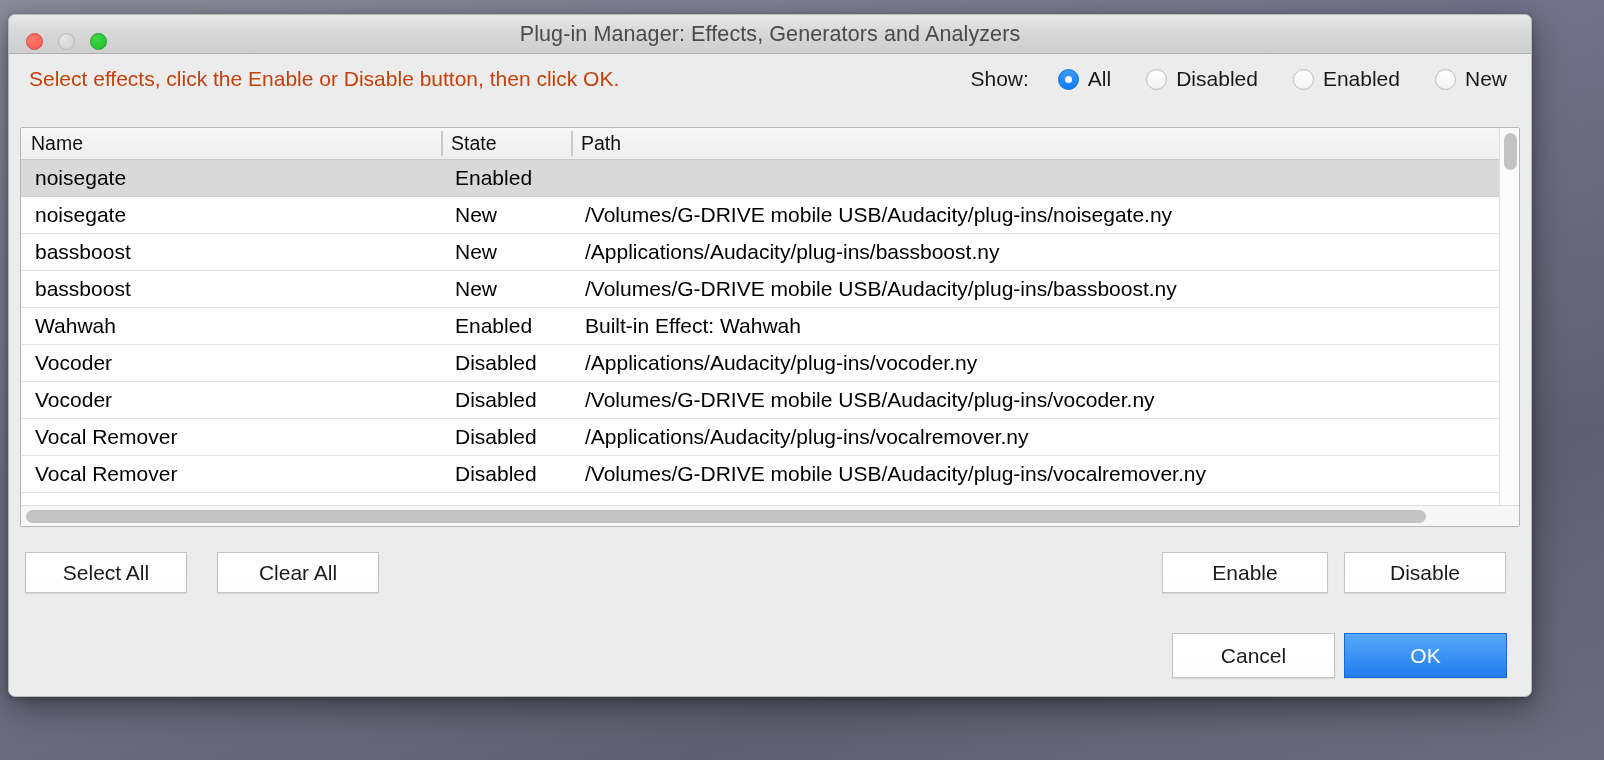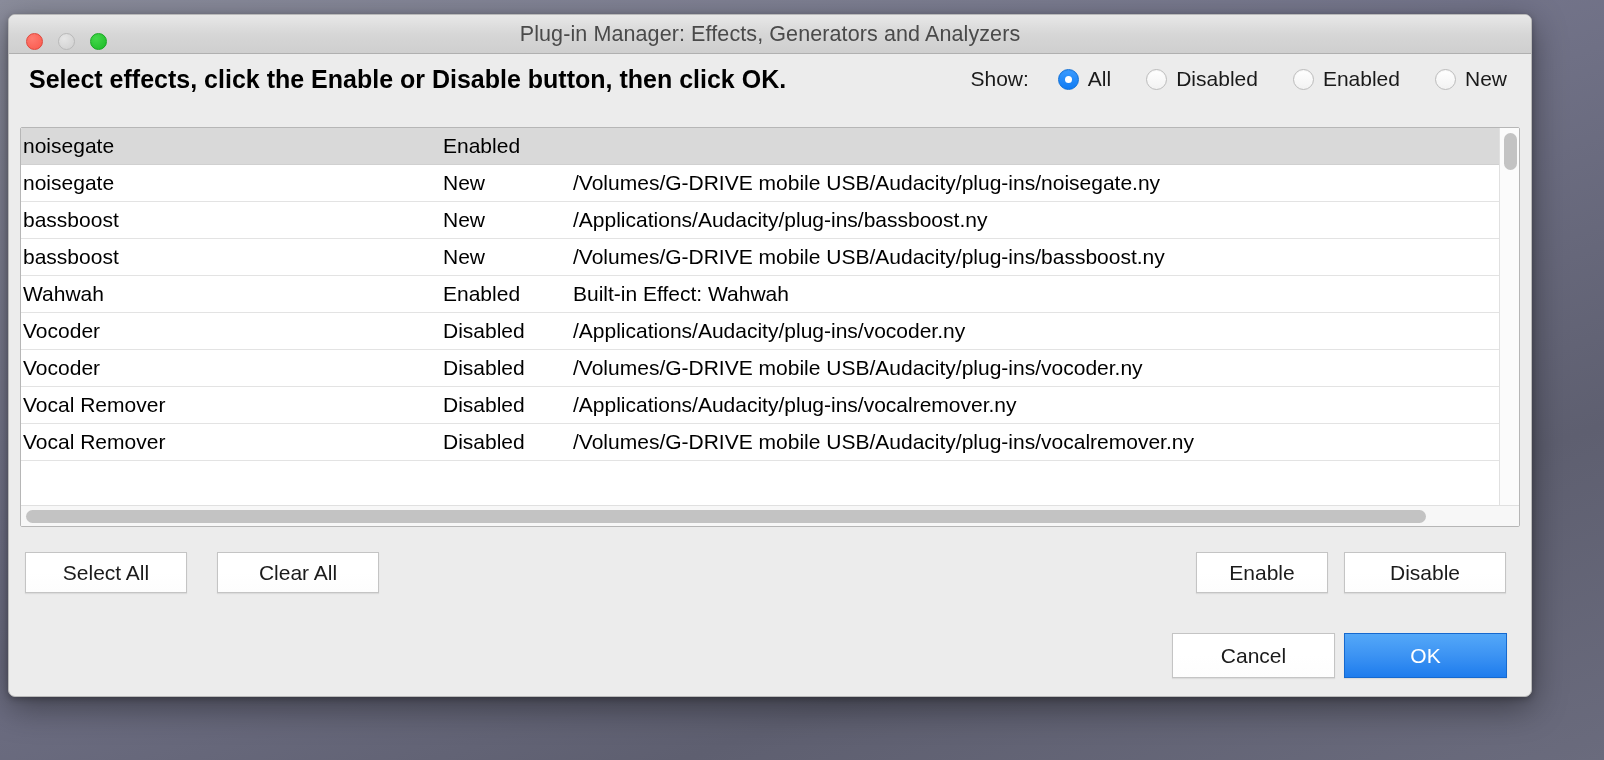--- a/index.html
+++ b/index.html
@@ -67,24 +67,23 @@
   
   #controls-row {
     height: 50px;
     display: flex;
     align-items: center;
     padding: 0 18px 0 20px;
     background: #ececec;
   }
 
   #instruction {
-    font-size: 25px;
-    color: #000000;
+    font-size: 21px;
+    color: #c2410c;
     white-space: nowrap;
-    font-weight: bold;
   }
 
   #show-group {
     margin-left: auto;
     display: flex;
     align-items: center;
     gap: 12px;
     white-space: nowrap;
   }
 
@@ -192,21 +191,21 @@
     height: 37px;
     align-items: center;
     font-size: 21px;
     color: #000;
     border-bottom: 1px solid #e3e3e3;
     background: #fff;
     white-space: nowrap;
   }
   .row.selected { background: #d9d9d9; border-bottom-color: #d0d0d0; }
   .cell {
-    padding-left: 2px;
+    padding-left: 14px;
     overflow: hidden;
   }
 
   
   #vscroll {
     width: 20px;
     flex: none;
     background: #fbfbfb;
     border-left: 1px solid #e0e0e0;
     position: relative;
@@ -258,21 +257,21 @@
 
   #btn-row-1 {
     position: absolute;
     left: 11px;
     right: 13px;
     top: 537px;
     height: 41px;
   }
   #btn-select-all { position: absolute; left: 5px;  width: 162px; }
   #btn-clear-all  { position: absolute; left: 197px; width: 162px; }
-  #btn-enable     { position: absolute; right: 190px; width: 132px; }
+  #btn-enable     { position: absolute; right: 190px; width: 166px; }
   #btn-disable    { position: absolute; right: 12px;  width: 162px; }
 
   #btn-row-2 {
     position: absolute;
     right: 24px;
     top: 618px;
     height: 45px;
   }
   #btn-cancel {
     position: absolute;
@@ -329,20 +328,25 @@
         <span class="radio-dot"></span>
         <span class="radio-label">New</span>
       </label>
     </div>
   </div>
 
   <div id="list-panel">
     <div id="list-inner">
       <div id="list-main">
 
+        <div id="col-header">
+          <div class="hcell c-name">Name</div>
+          <div class="hcell c-state">State</div>
+          <div class="hcell c-path">Path</div>
+        </div>
 
         <div id="rows-container">
             <div class="row selected">
               <div class="cell c-name">noisegate</div>
               <div class="cell c-state">Enabled</div>
             </div>
             <div class="row">
               <div class="cell c-name">noisegate</div>
               <div class="cell c-state">New</div>
               <div class="cell c-path">/Volumes/G-DRIVE mobile USB/Audacity/plug-ins/noisegate.ny</div>

